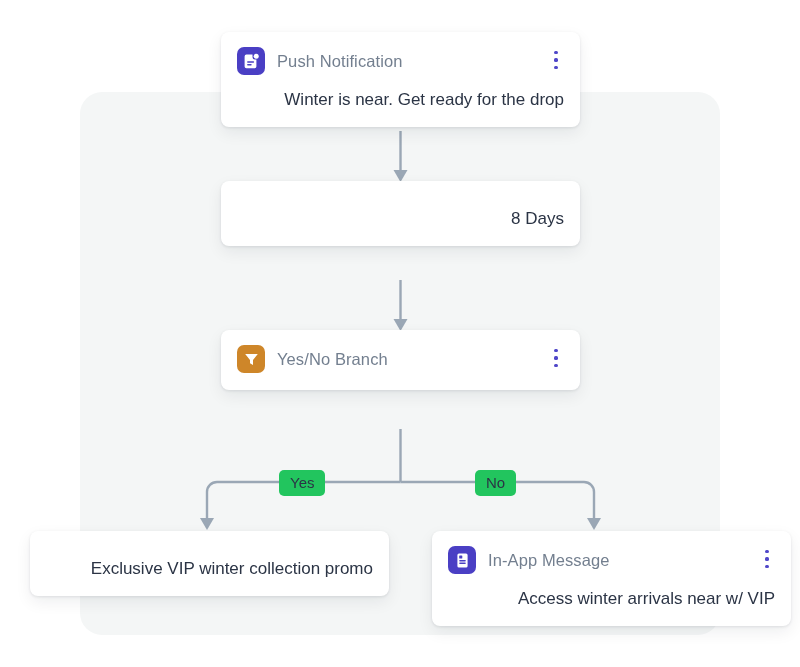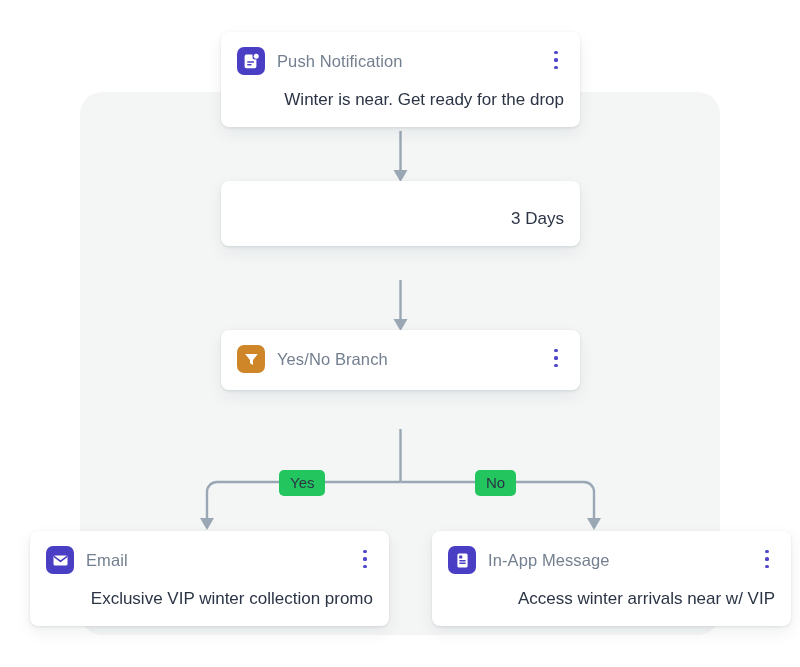--- a/index.html
+++ b/index.html
@@ -177,54 +177,40 @@
       <div class="kebab">
         <span></span>
           <span></span>
           <span></span>
       </div>
     </div>
     <div class="card-body">Winter is near. Get ready for the drop</div>
   </div>
 
   <div class="card" id="card-wait">
-    <div class="card-body">3 Days</div>
+    <div class="card-body">8 Days</div>
   </div>
 
   <div class="card" id="card-branch">
     <div class="card-head">
       <div class="node-icon" style="background:#ce8629">
         <svg width="17" height="17" viewBox="0 0 17 17">
           <path d="M2.2 3.1 h12.6 l-4.8 5.8 v5.0 l-3.0 -1.7 v-3.3 z" fill="#ffffff"></path>
         </svg>
       </div>
       <div class="node-title">Yes/No Branch</div>
       <div class="kebab">
         <span></span>
           <span></span>
           <span></span>
       </div>
     </div>
   </div>
 
   <div class="card" id="card-email">
-    <div class="card-head">
-      <div class="node-icon" style="background:#4a3fc4">
-        <svg width="17" height="17" viewBox="0 0 17 17">
-          <rect x="1.5" y="3.4" width="14" height="10.2" rx="1.5" fill="#ffffff"></rect>
-          <path d="M2.6 4.8 L8.5 9.4 L14.4 4.8" stroke="#4a3fc4" stroke-width="1.6" fill="none" stroke-linecap="round" stroke-linejoin="round"></path>
-        </svg>
-      </div>
-      <div class="node-title">Email</div>
-      <div class="kebab">
-        <span></span>
-          <span></span>
-          <span></span>
-      </div>
-    </div>
     <div class="card-body">Exclusive VIP winter collection promo</div>
   </div>
 
   <div class="card" id="card-inapp">
     <div class="card-head">
       <div class="node-icon" style="background:#4a3fc4">
         <svg width="17" height="17" viewBox="0 0 17 17">
           <rect x="3.4" y="1.4" width="10.2" height="14.2" rx="1.6" fill="#ffffff"></rect>
           <rect x="5.2" y="3.5" width="3.1" height="3.1" rx="0.6" fill="#4a3fc4"></rect>
           <rect x="5.2" y="8.0" width="6.6" height="1.4" rx="0.7" fill="#4a3fc4"></rect>

